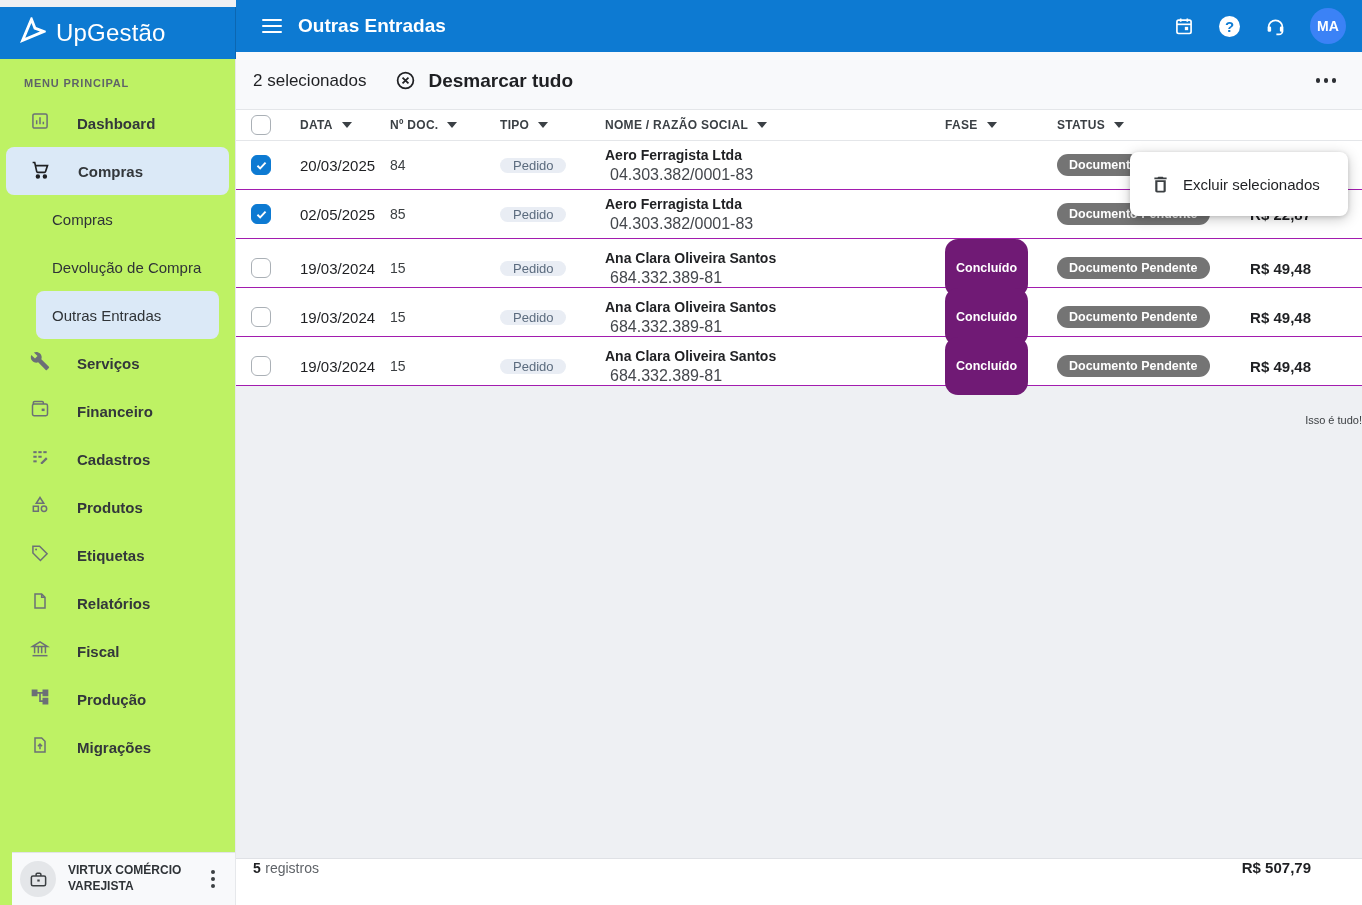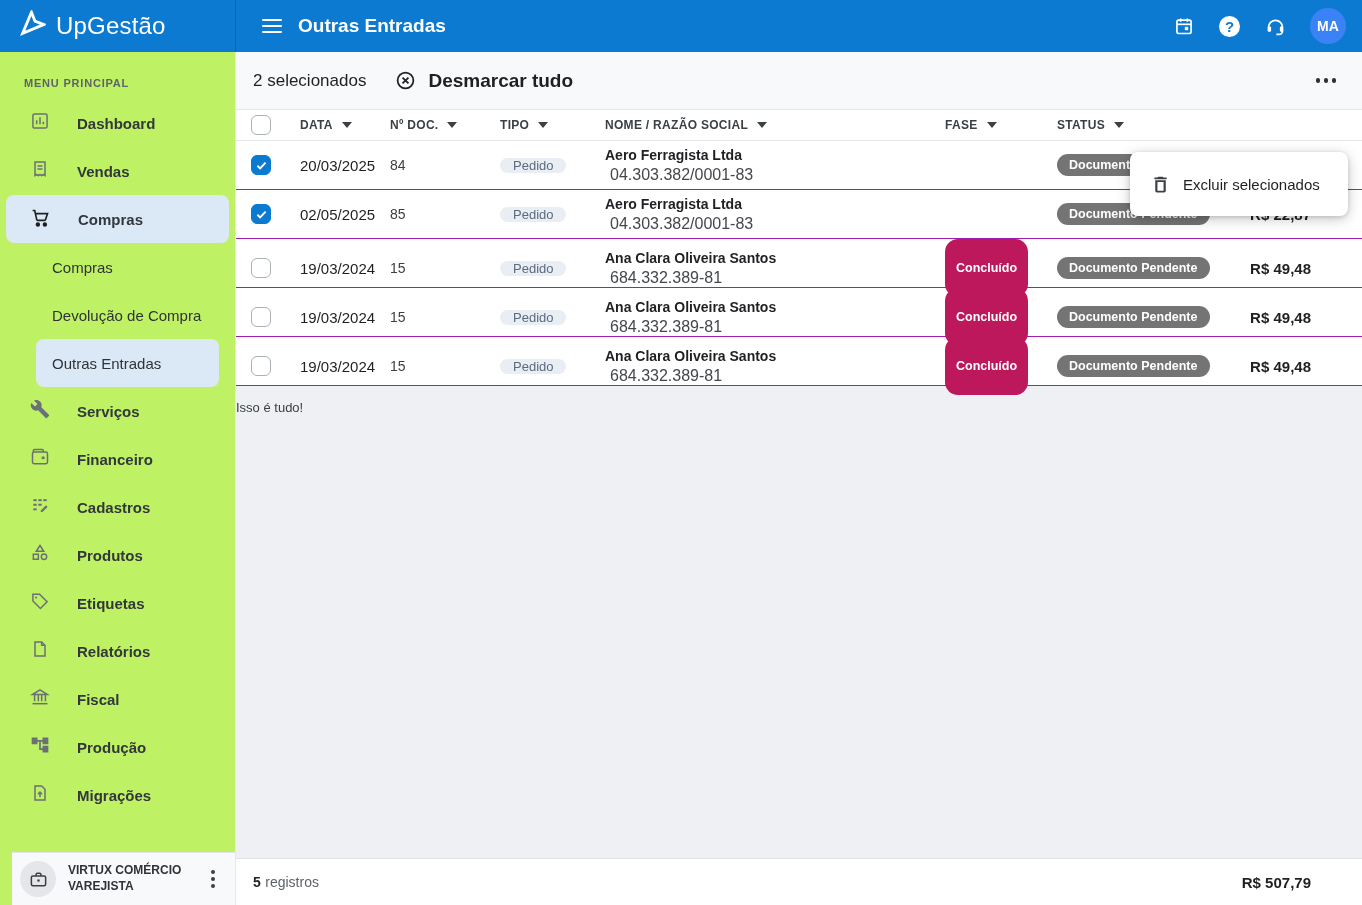--- a/index.html
+++ b/index.html
@@ -1,20 +1,20 @@
 <!DOCTYPE html>
 <html><head>
 <meta charset="utf-8">
 <style>
   * { margin:0; padding:0; box-sizing:border-box; }
   html,body { width:1362px; height:905px; overflow:hidden; font-family:"Liberation Sans", sans-serif; background:#eef0f3; }
   .root { position:relative; width:1362px; height:905px; }
 
   
-  .logo-bar { position:absolute; left:0; top:0; width:236px; height:52px; background:#0d7ad2; display:flex; align-items:center; padding-left:13px; gap:9px; border-right:1px solid rgba(0,0,0,0.15); z-index:5; }
+  .logo-bar { position:absolute; left:0; top:7px; width:236px; height:52px; background:#0d7ad2; display:flex; align-items:center; padding-left:13px; gap:9px; border-right:1px solid rgba(0,0,0,0.15); z-index:5; }
   .logo-text { color:#fff; font-size:24px; font-weight:500; letter-spacing:0.2px; }
   .app-bar { position:absolute; left:236px; top:0; right:0; height:52px; background:#0d7ad2; display:flex; align-items:center; padding:0 16px 0 26px; z-index:5; }
   .burger { width:20px; height:14px; display:flex; flex-direction:column; justify-content:space-between; cursor:pointer; }
   .burger span { display:block; height:2.2px; background:#fff; border-radius:1px; }
   .page-title { color:#fff; font-size:19px; font-weight:600; margin-left:16px; }
   .bar-right { margin-left:auto; display:flex; align-items:center; gap:24px; }
   .bar-ic { width:22px; height:22px; display:flex; align-items:center; justify-content:center; cursor:pointer; }
   .help-disc { width:21px; height:21px; border-radius:50%; background:#fff; color:#0d7ad2; font-size:15px; font-weight:bold; display:flex; align-items:center; justify-content:center; cursor:pointer; }
   .avatar { width:36px; height:36px; border-radius:50%; background:#3b82f6; color:#fff; font-size:14px; font-weight:bold; display:flex; align-items:center; justify-content:center; cursor:pointer; }
 
@@ -51,27 +51,27 @@
   .trow { height:49px; border-bottom:1px solid #a21caf; }
   .cb { width:20px; height:20px; border:1.5px solid #aab0b6; border-radius:6px; background:#fff; display:flex; align-items:center; justify-content:center; cursor:pointer; }
   .cb svg { display:none; }
   .cb.checked { background:#0d7ad2; border-color:#0d7ad2; }
   .cb.checked svg { display:block; }
   .c-data { font-size:15px; color:#1f2023; }
   .c-doc { font-size:14px; color:#3c4043; }
   .pill-tipo { display:inline-block; background:#e9edf4; color:#5b6b7e; font-size:13px; padding:0 13px; border-radius:14px; }
   .nome { font-size:14px; font-weight:bold; color:#1f2023; }
   .docid { font-size:16px; color:#44474c; margin-top:3px; padding-left:5px; }
-  .pill-green { display:inline-block; background:#be185d; color:#fff; font-weight:bold; font-size:12.5px; padding:22px 11px; border-radius:13px; }
+  .pill-green { display:inline-block; background:#701a75; color:#fff; font-weight:bold; font-size:12.5px; padding:22px 11px; border-radius:13px; }
   .pill-gray { display:inline-block; background:#747474; color:#fff; font-weight:bold; font-size:12.5px; padding:4px 12px; border-radius:13px; white-space:nowrap; }
   .c-valor { text-align:right; font-size:15px; font-weight:bold; color:#1f2023; }
 
-  .end-msg { text-align:left; font-size:13px; color:#3c4043; padding-top:14px; }
-
-  .page-footer { position:absolute; left:0; right:0; bottom:0; height:47px; background:#fff; border-top:1px solid #dfe1e5; display:flex; align-items:center; padding:0 51px 0 17px; }
+  .end-msg { text-align:right; font-size:11px; color:#3c4043; padding-top:28px; }
+
+  .page-footer { position:absolute; left:0; right:0; bottom:0; height:47px; background:#fff; border-top:1px solid #dfe1e5; display:flex; align-items:flex-start; padding:0 51px 0 17px; }
   .reg-count b { font-weight:bold; color:#1f2023; font-size:14px; }
   .reg-count span { color:#5f6368; font-size:14px; }
   .footer-total { margin-left:auto; font-size:15px; font-weight:bold; color:#1f2023; }
 
   
   .ctx-menu { position:absolute; top:100px; right:14px; width:218px; height:64px; background:#fff; border-radius:8px; box-shadow:0 3px 14px rgba(0,0,0,0.22), 0 1px 4px rgba(0,0,0,0.14); display:flex; align-items:center; padding-left:20px; gap:12px; z-index:20; cursor:pointer; }
   .ctx-menu .lbl { font-size:15px; color:#1f2023; }
 </style>
 </head>
 <body>
@@ -118,27 +118,20 @@
 
   <div class="sidebar">
     <div class="menu-label">MENU PRINCIPAL</div>
 
     <div class="side-item">
       <span><svg width="20" height="20" viewBox="0 0 24 24" fill="none" stroke="#6b7076" stroke-width="1.8">
             <rect x="3.5" y="3.5" width="17" height="17" rx="2"></rect>
             <path d="M8 16v-5M12 16V7.5M16 16v-3"></path>
           </svg></span>
       <span class="lbl">Dashboard</span>
-    </div>
-    <div class="side-item">
-      <span><svg width="20" height="20" viewBox="0 0 24 24" fill="none" stroke="#6b7076" stroke-width="1.8">
-            <path d="M6 3.5h12V20l-2-1.4-2 1.4-2-1.4L10 20l-2-1.4-2 1.4z"></path>
-            <path d="M9 8.5h6M9 12h6"></path>
-          </svg></span>
-      <span class="lbl">Vendas</span>
     </div>
     <div class="side-item active">
       <span><svg width="21" height="21" viewBox="0 0 24 24" fill="none" stroke="#1f2023" stroke-width="1.9">
             <circle cx="9" cy="20" r="1.6" fill="#1f2023"></circle>
             <circle cx="17" cy="20" r="1.6" fill="#1f2023"></circle>
             <path d="M3 4h2.4l2.3 10.4c.1.5.6.9 1.1.9h7.8c.5 0 1-.3 1.1-.8L20 7.5H6"></path>
           </svg></span>
       <span class="lbl">Compras</span>
     </div>
 

